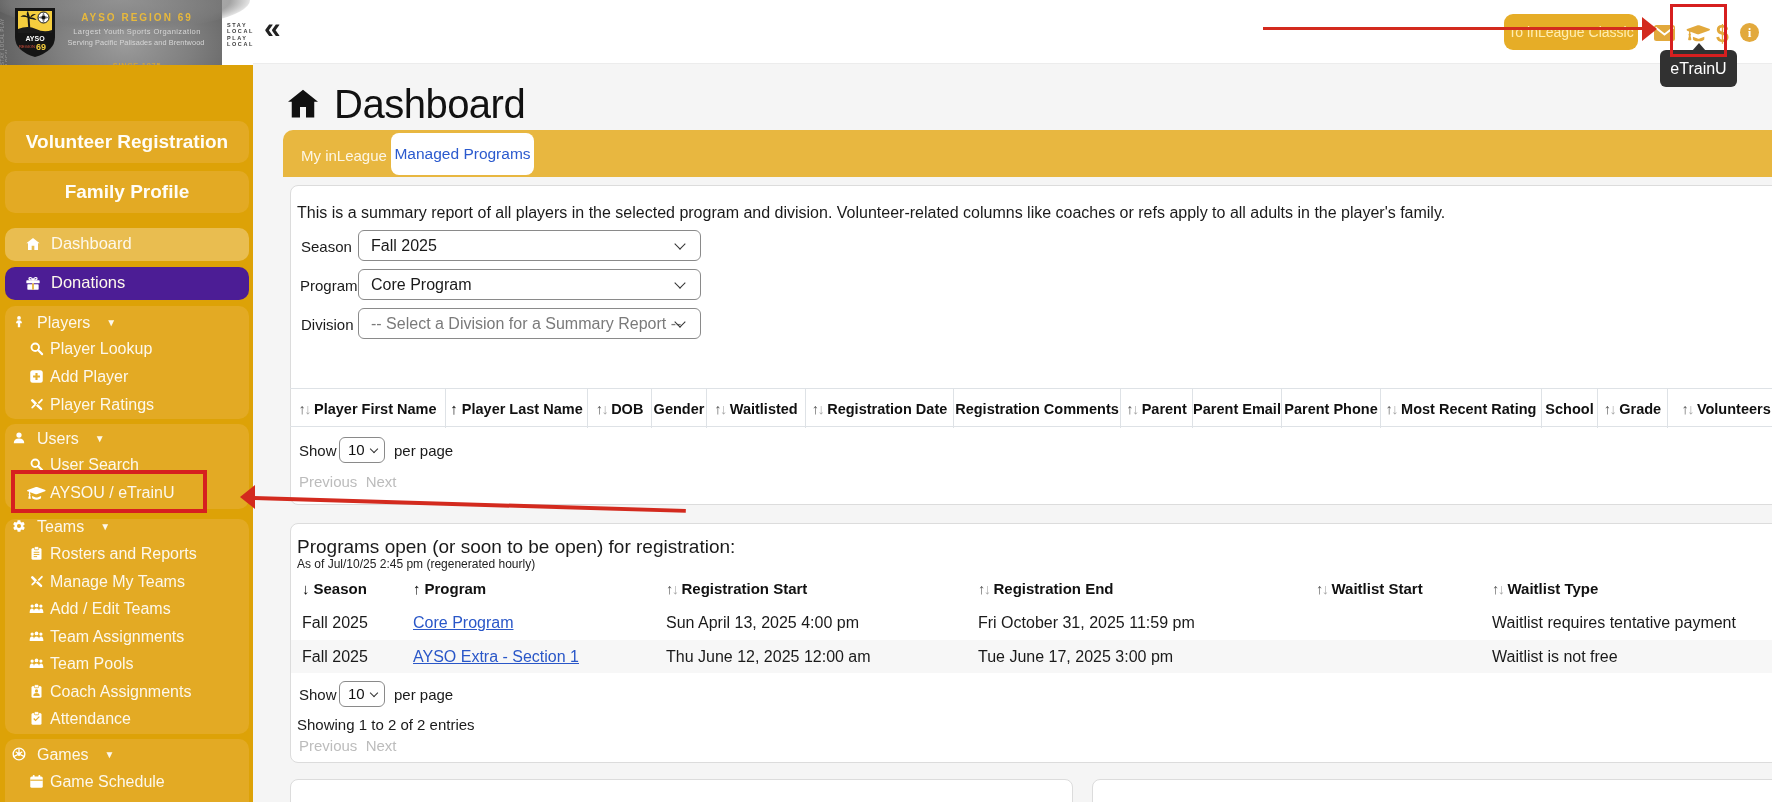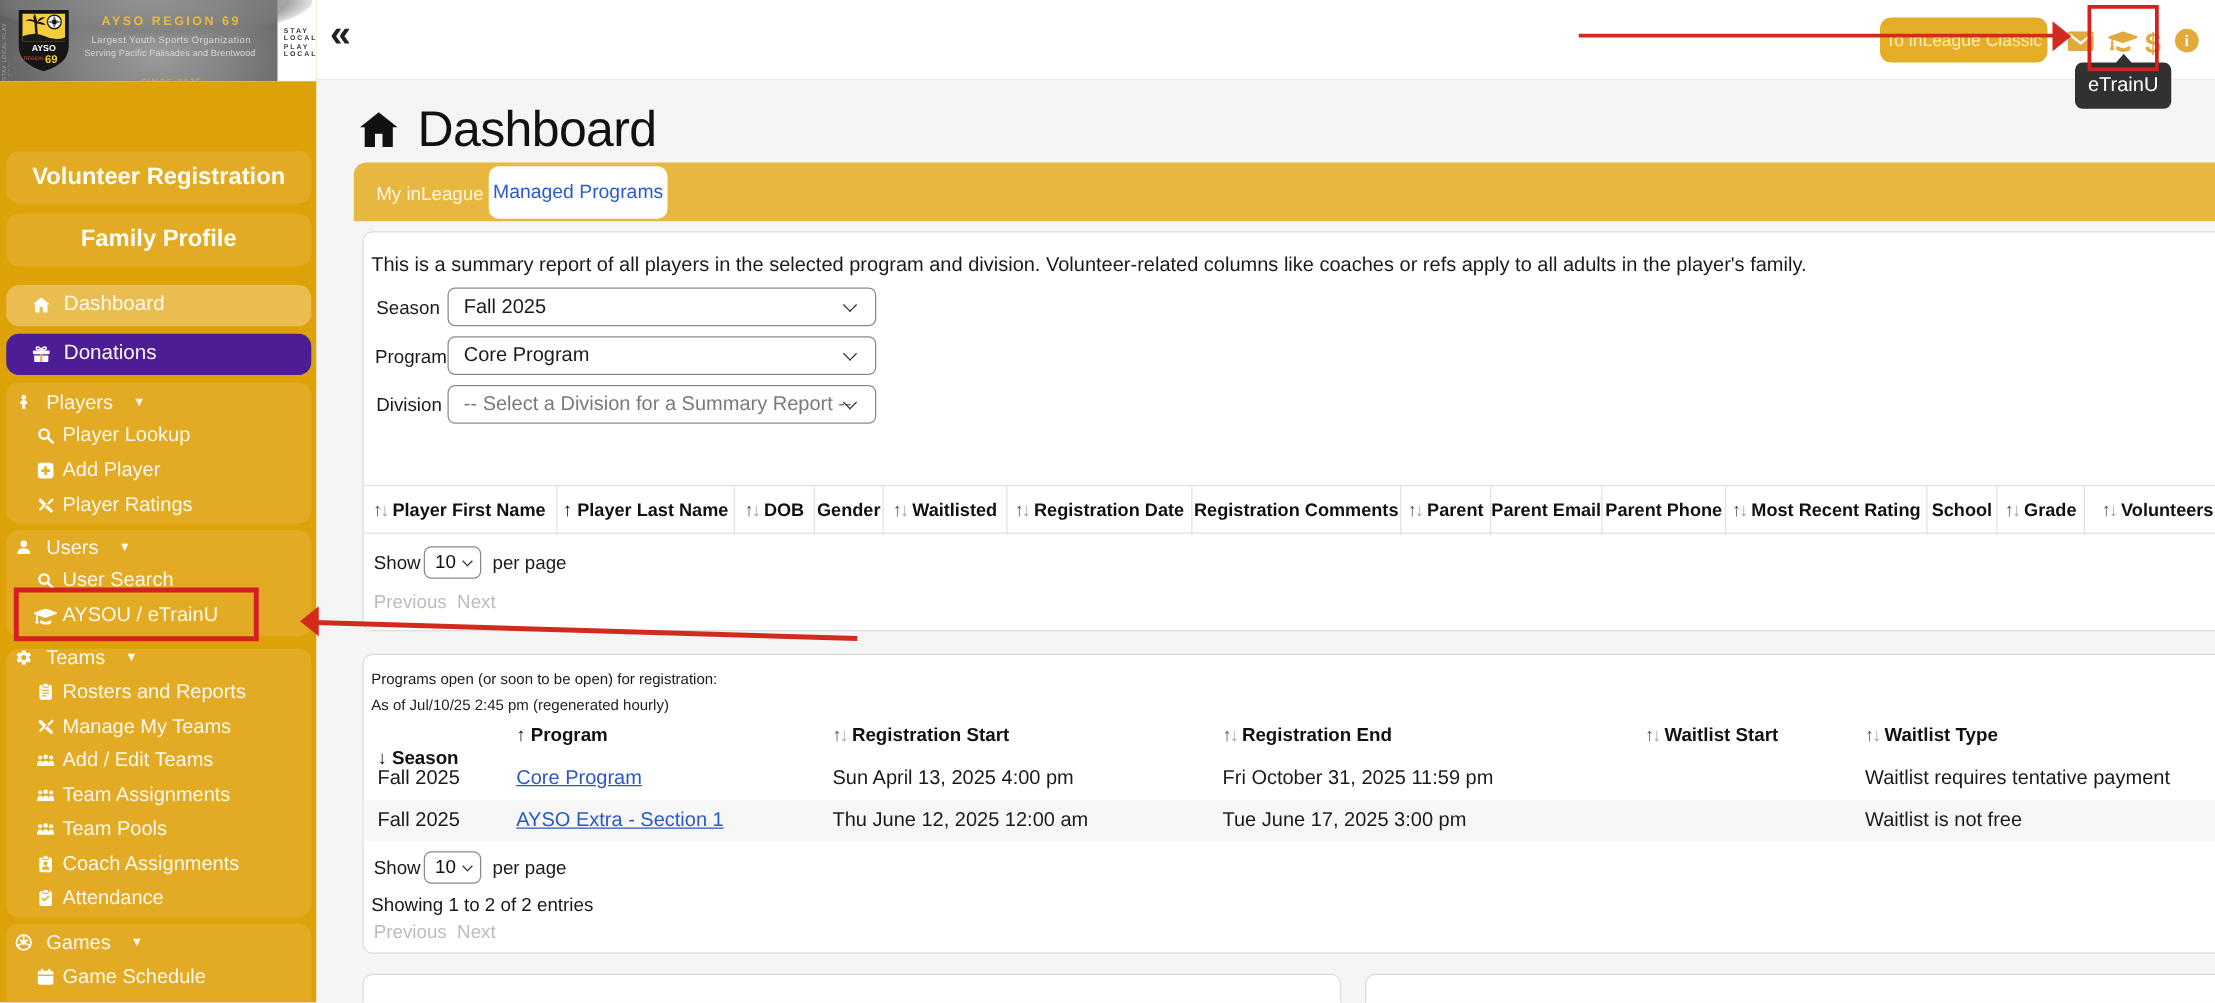--- a/index.html
+++ b/index.html
@@ -68,21 +68,21 @@
 .sort { color:#555; letter-spacing:-1.5px; margin-right:4px; font-weight:normal; font-size:14.5px; }
 .sort .dn { color:#aaa; }
 .sorted { color:#111; margin-right:4px; font-weight:bold; font-size:15px; }
 
 .showrow { font-size:15px; color:#1a1a1a; }
 .pagesel { position:absolute; width:46px; height:26px; border:1px solid #8a8a8a; border-radius:6px; background:#fff; font-size:15px; line-height:24px; padding-left:8px; color:#111; }
 .pagesel .chev { position:absolute; right:7px; top:8px; width:6px; height:6px; border-right:1.6px solid #333; border-bottom:1.6px solid #333; transform:rotate(45deg); }
 .prevnext { font-size:15px; color:#bcbcbc; }
 
 
-#t2title { left:297px; top:536px; font-size:12px; color:#1a1a1a; }
+#t2title { left:297px; top:536px; font-size:19px; color:#1a1a1a; }
 #t2sub { left:297px; top:557px; font-size:12px; color:#222; }
 .t2h { position:absolute; font-size:15px; font-weight:bold; color:#111; }
 .t2c { position:absolute; font-size:16px; color:#1a1a1a; }
 .t2link { color:#2a57c8; text-decoration:underline; }
 #t2stripe { left:291px; top:640px; width:1490px; height:33px; background:#f7f7f7; }
 #ar1line { left:1263px; top:27px; width:380px; height:3px; background:#d32a1e; }
 #ar1head { left:1642px; top:17px; width:0; height:0; border-left:15px solid #d32a1e; border-top:12px solid transparent; border-bottom:12px solid transparent; }
 #redbox1 { left:1670px; top:4px; width:57px; height:53px; border:3.5px solid #d61f1f; }
 #tooltip { left:1660px; top:50px; width:77px; height:37px; background:#313131; border-radius:6px; color:#fff; font-size:16px; text-align:center; line-height:37px; }
 #tipcaret { left:1692px; top:43px; width:0; height:0; border-left:7px solid transparent; border-right:7px solid transparent; border-bottom:8px solid #313131; }
@@ -385,21 +385,21 @@
 
   <div id="ar1line" class="abs"></div>
   <div id="ar1head" class="abs"></div>
   <div id="tooltip" class="abs">eTrainU</div>
   <div id="tipcaret" class="abs"></div>
   <div id="redbox1" class="abs"></div>
   <div id="redbox2" class="abs"></div>
   <div id="ar2line" class="abs"></div>
   <div id="ar2head" class="abs"></div>
 
-<div class="t2h abs" style="left: 302px; top: 598px;"><span class="sorted">↓</span>Season</div>
+<div class="t2h abs" style="left: 302px; top: 580px;"><span class="sorted">↓</span>Season</div>
     <div class="t2h abs" style="left: 413px; top: 580px;"><span class="sorted">↑</span>Program</div>
     <div class="t2h abs" style="left: 666px; top: 580px;"><span class="sort">↑<span class="dn">↓</span></span>Registration Start</div>
     <div class="t2h abs" style="left: 978px; top: 580px;"><span class="sort">↑<span class="dn">↓</span></span>Registration End</div>
     <div class="t2h abs" style="left: 1316px; top: 580px;"><span class="sort">↑<span class="dn">↓</span></span>Waitlist Start</div>
     <div class="t2h abs" style="left: 1492px; top: 580px;"><span class="sort">↑<span class="dn">↓</span></span>Waitlist Type</div>
     <div class="t2c abs" style="left: 302px; top: 614px;">Fall 2025</div>
     <div class="t2c abs" style="left: 413px; top: 614px;"><span class="t2link">Core Program</span></div>
     <div class="t2c abs" style="left: 666px; top: 614px;">Sun April 13, 2025 4:00 pm</div>
     <div class="t2c abs" style="left: 978px; top: 614px;">Fri October 31, 2025 11:59 pm</div>
     <div class="t2c abs" style="left: 1492px; top: 614px;">Waitlist requires tentative payment</div>

